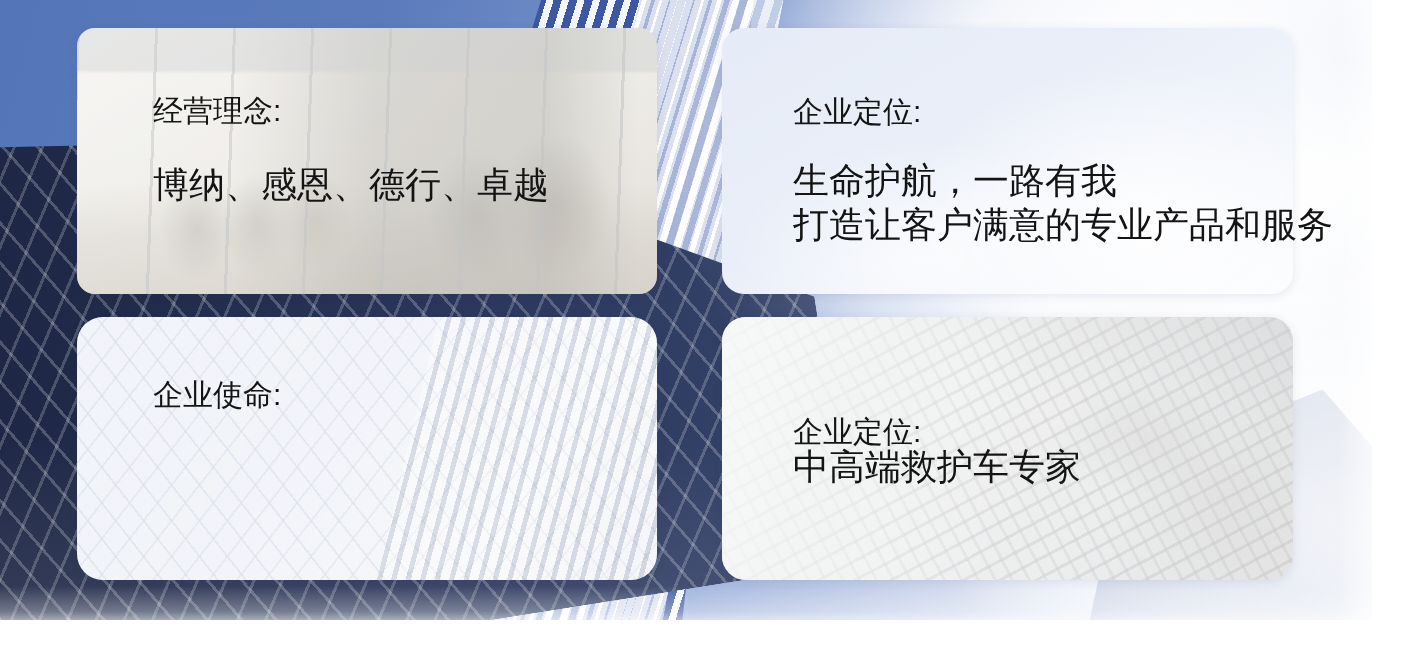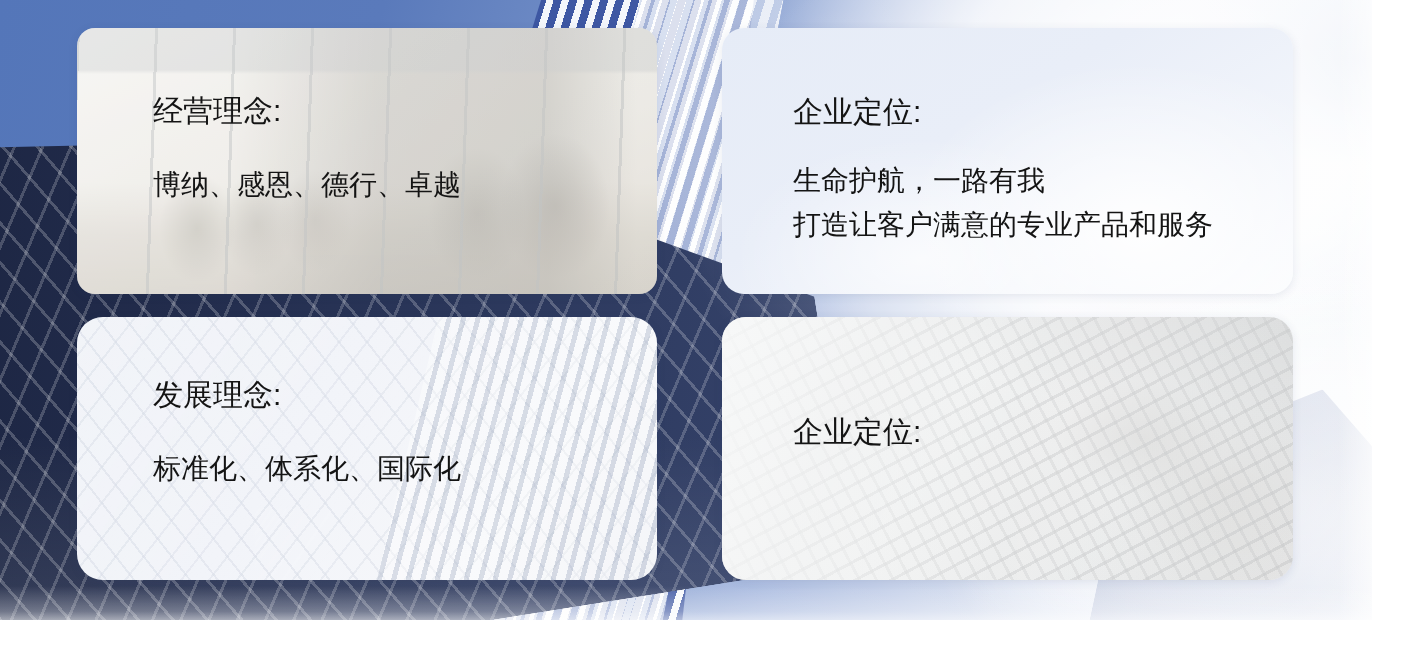--- a/index.html
+++ b/index.html
@@ -166,21 +166,21 @@
   .card-title {
     position: absolute;
     font-size: 30px;
     line-height: 34px;
     font-weight: 400;
     white-space: nowrap;
     color: #141414;
   }
   .card-line {
     position: absolute;
-    font-size: 28px;
+    font-size: 36px;
     line-height: 34px;
     font-weight: 400;
     white-space: nowrap;
     color: #141414;
   }
 
   
   #card-1 { left: 77px;  top: 28px;  width: 580px; height: 266px; border-radius: 18px; }
   #card-1 .card-wash {
     background: linear-gradient(140deg, #f3f2ef 0%, #eceae5 45%, #e6e4de 100%);
@@ -313,22 +313,22 @@
   </div>
 
   <div id="card-1" class="card-body" style="position:absolute;left:0;top:0;width:1410px;height:653px;pointer-events:none;text-align:right;">
     <div class="card-title" style="left:153px;  top:94px;">经营理念:</div>
     <div class="card-line" style="left:153px;  top:168px;">博纳、感恩、德行、卓越</div>
 
     <div class="card-title" style="left:793px;  top:95px;">企业定位:</div>
     <div class="card-line" style="left:793px;  top:208px;">打造让客户满意的专业产品和服务</div>
     <div class="card-line" style="left:793px;  top:164px;">生命护航，一路有我</div>
 
-    <div class="card-title" style="left:153px;  top:378px;">发展理念:</div>
-    <div class="card-line" style="left:153px;  top:452px;">标准化、体系化、国际化</div>
+    <div class="card-title" style="left:153px;  top:378px;">企业使命:</div>
 
     <div class="card-title" style="left:793px;  top:375px;margin-top:40px;">企业定位:</div>
+    <div class="card-line" style="left:793px;  top:450px;">中高端救护车专家</div>
   </div>
 
   <div id="edge-fade-right"></div>
   <div id="edge-fade-bottom"></div>
 
 </div>
 
 </body></html>

